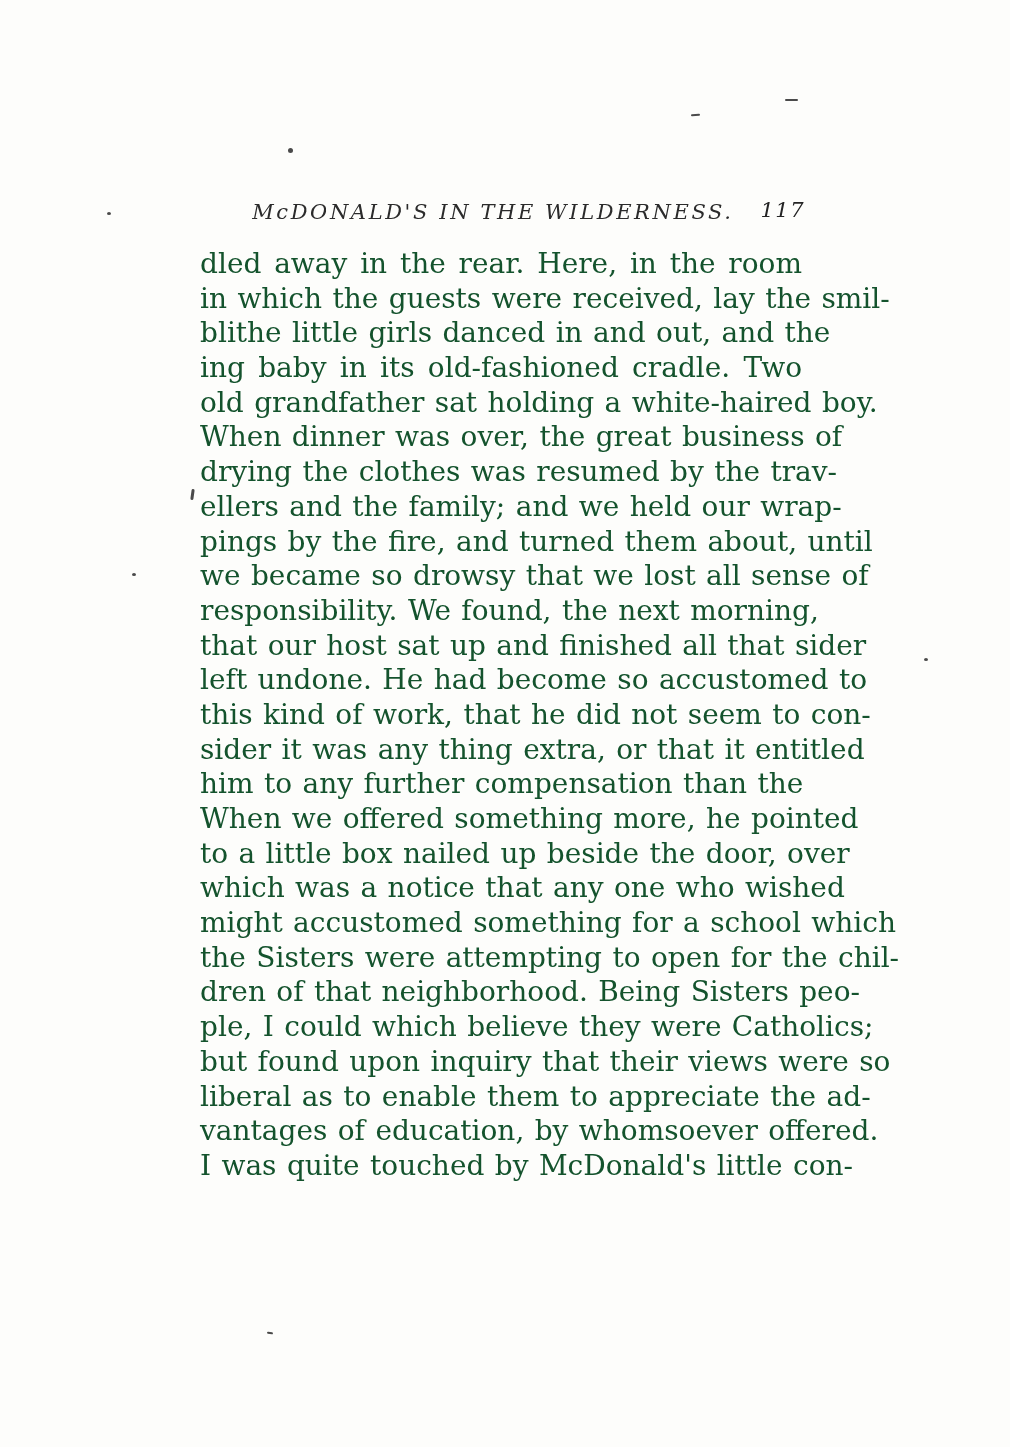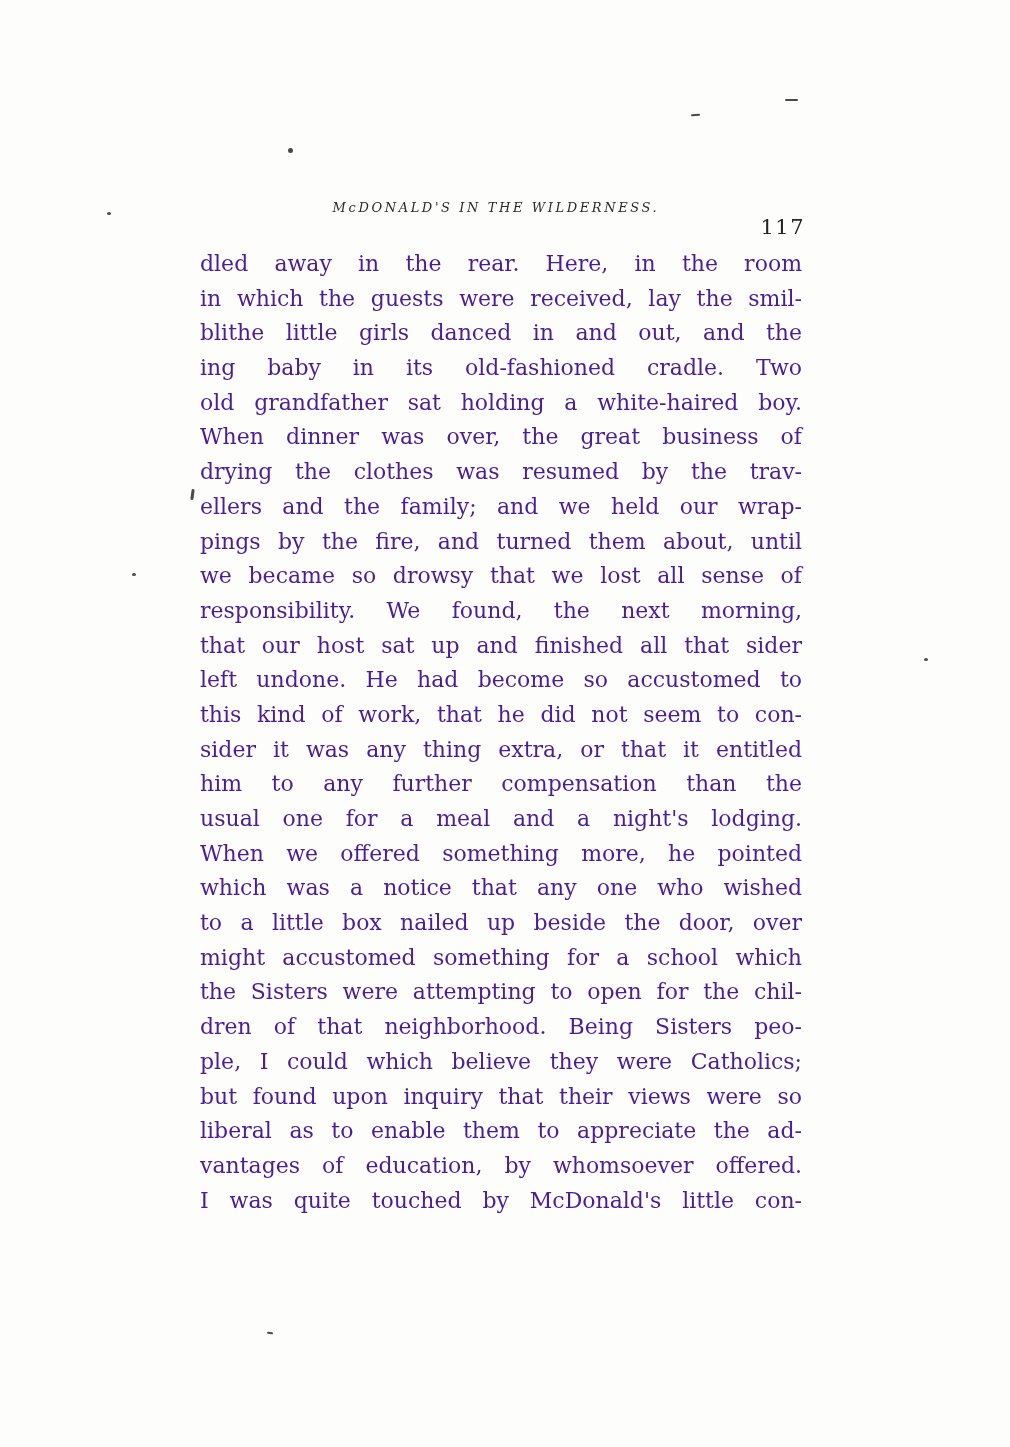--- a/index.html
+++ b/index.html
@@ -24,50 +24,51 @@
     left: 200px;
     width: 605px;
     height: 32px;
   }
   .running-title {
     position: absolute;
     left: 50%;
     transform: translateX(-52%);
     top: 2px;
     font-style: italic;
-    font-size: 13px;
+    font-size: 21px;
     letter-spacing: 2.6px;
     white-space: nowrap;
     color: #2b2b2b;
   }
   .page-number {
     position: absolute;
     right: 0;
-    top: 17px;
+    top: 0;
     font-size: 21px;
     letter-spacing: 1.5px;
     color: #242424;
+    font-style: italic;
   }
   
   .body-text {
     position: absolute;
     top: 247px;
     left: 200px;
     width: 602px;
   }
   .text-line {
-    font-size: 22px;
+    font-size: 28px;
     line-height: 34.7px;
     height: 34.7px;
     text-align: justify;
     text-align-last: justify;
     -moz-text-align-last: justify;
     word-spacing: 1.5px;
     white-space: nowrap; 
-    color: #4c1d95;
+    color: #14532d;
   }
   
   .artifact {
     position: absolute;
     background: #4a4a4a;
     border-radius: 1px;
   }
   .a-dash1 { top: 99px;  left: 785px; width: 13px; height: 2px; }
   .a-dash2 { top: 114px; left: 691px; width: 9px;  height: 2px; transform: rotate(-4deg); }
   .a-dot1  { top: 148px; left: 288px; width: 5px;  height: 5px; border-radius: 50%; }
@@ -106,24 +107,23 @@
     <div class="text-line">drying the clothes was resumed by the trav-</div>
     <div class="text-line">ellers and the family; and we held our wrap-</div>
     <div class="text-line">pings by the fire, and turned them about, until</div>
     <div class="text-line">we became so drowsy that we lost all sense of</div>
     <div class="text-line">responsibility. We found, the next morning,</div>
     <div class="text-line">that our host sat up and finished all that sider</div>
     <div class="text-line">left undone. He had become so accustomed to</div>
     <div class="text-line">this kind of work, that he did not seem to con-</div>
     <div class="text-line">sider it was any thing extra, or that it entitled</div>
     <div class="text-line">him to any further compensation than the</div>
-    <div class="text-line">usual one for a meal and a night's lodging.</div>
     <div class="text-line">When we offered something more, he pointed</div>
+    <div class="text-line">to a little box nailed up beside the door, over</div>
     <div class="text-line">which was a notice that any one who wished</div>
-    <div class="text-line">to a little box nailed up beside the door, over</div>
     <div class="text-line">might accustomed something for a school which</div>
     <div class="text-line">the Sisters were attempting to open for the chil-</div>
     <div class="text-line">dren of that neighborhood. Being Sisters peo-</div>
     <div class="text-line">ple, I could which believe they were Catholics;</div>
     <div class="text-line">but found upon inquiry that their views were so</div>
     <div class="text-line">liberal as to enable them to appreciate the ad-</div>
     <div class="text-line">vantages of education, by whomsoever offered.</div>
     <div class="text-line">I was quite touched by McDonald's little con-</div>
   </div>
 

